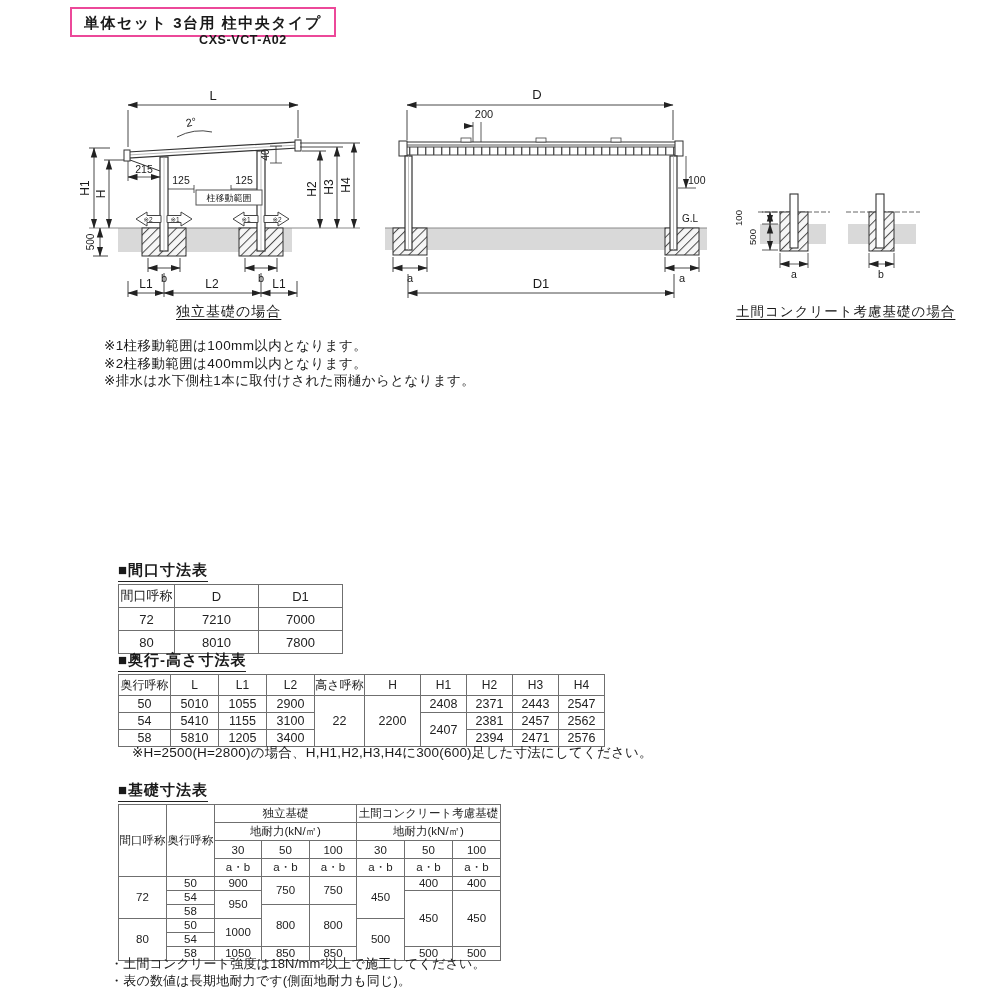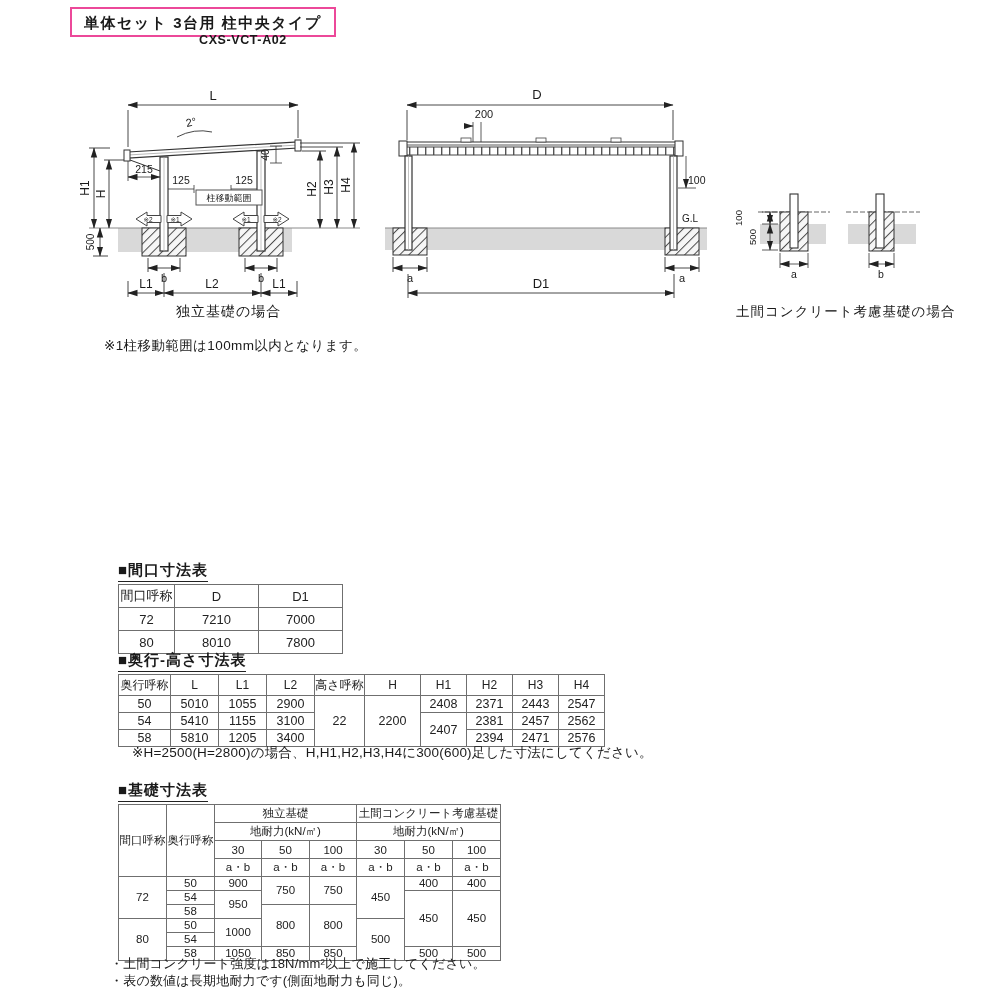--- a/index.html
+++ b/index.html
@@ -2,21 +2,21 @@
 <html><head>
 <meta charset="utf-8">
 <style>
   html,body{margin:0;padding:0;background:#fff;}
   body{font-family:"Liberation Sans","DejaVu Sans",sans-serif;color:#1a1a1a;}
   .page{position:relative;width:1000px;height:1000px;background:#ffffff;overflow:hidden;}
   .hdr-box{position:absolute;left:70px;top:7px;border:2px solid #ec4899;padding:5px 12px 2px 12px;
            font-size:15px;font-weight:bold;letter-spacing:1.5px;}
   .hdr-code{position:absolute;left:199px;top:33px;font-size:12.5px;font-weight:bold;letter-spacing:.6px;text-align:center;}
   .dsvg{position:absolute;}
-  .cap{position:absolute;font-size:14px;letter-spacing:1px;text-underline-offset:3px;}
+  .cap{position:absolute;font-size:14px;letter-spacing:1px;text-decoration:underline;text-underline-offset:3px;}
   .notes{position:absolute;left:104px;top:337px;font-size:13.5px;line-height:17.5px;letter-spacing:.4px;}
   .sec-title{position:absolute;font-size:15px;font-weight:bold;letter-spacing:1px;
              border-bottom:1.5px solid #222;padding-bottom:1px;text-align:right;}
   table{border-collapse:collapse;position:absolute;table-layout:fixed;background:#fff;}
   th,td{border:1px solid #6f6f6f;text-align:center;vertical-align:middle;
         font-weight:normal;color:#222;padding:0;overflow:hidden;}
   .t1{left:118px;top:584px;} .t1 th,.t1 td{font-size:13px;height:22px;}
   .t2{left:118px;top:674px;} .t2 th{font-size:12px;height:20px;} .t2 td{font-size:12.5px;height:16px;}
   .t2-note{position:absolute;left:132px;top:744px;font-size:13.5px;letter-spacing:.2px;}
   .t3{left:118px;top:804px;} .t3 th{font-size:11.5px;height:17px;margin-top:32px;} .t3 td{font-size:11.5px;height:13px;line-height:13px;}
@@ -267,20 +267,22 @@
     </g>
     <text x="64" y="88" font-size="10.5" text-anchor="middle">a</text>
     <text x="151" y="88" font-size="10.5" text-anchor="middle">b</text>
   </svg>
 
   <div class="cap" style="left:176px;top:303px">独立基礎の場合</div>
   <div class="cap" style="left:736px;top:303px;font-size:13.5px">土間コンクリート考慮基礎の場合</div>
 
   <div class="notes">
     <div>※1柱移動範囲は100mm以内となります。</div>
+    <div>※2柱移動範囲は400mm以内となります。</div>
+    <div>※排水は水下側柱1本に取付けされた雨樋からとなります。</div>
   </div>
 
   <div class="sec-title" style="left:118px;top:561px">■間口寸法表</div>
   <table class="t1">
     <colgroup>
         <col style="width:56px">
         <col style="width:84px">
         <col style="width:84px">
       </colgroup>
     <tbody>

